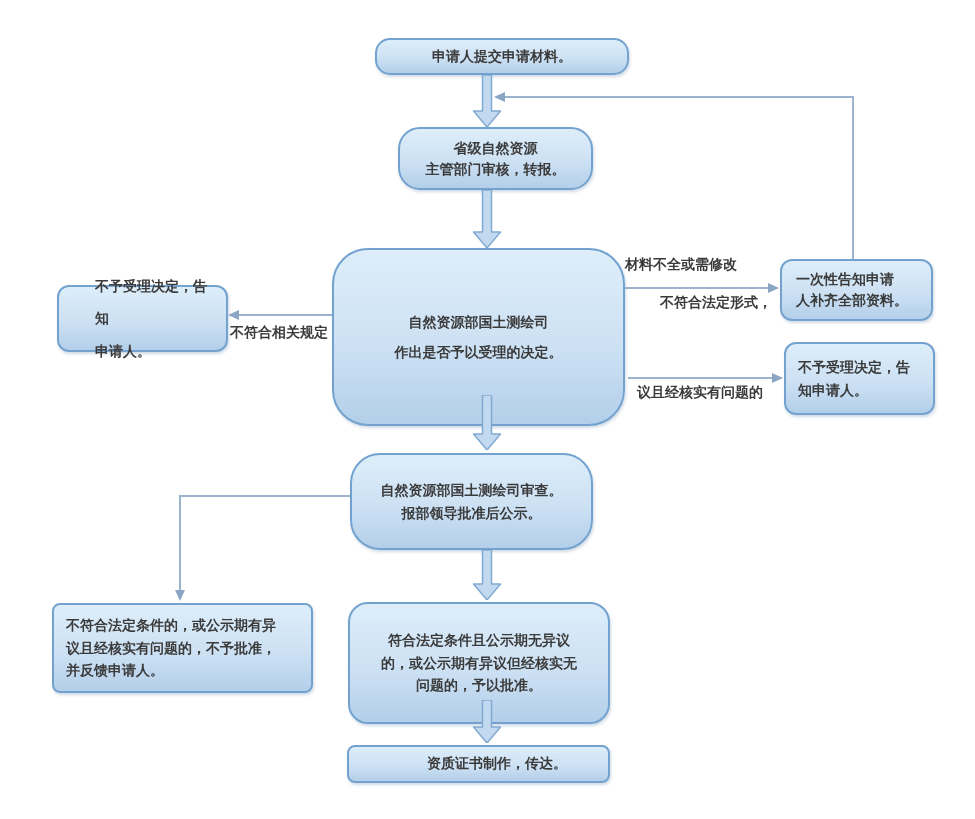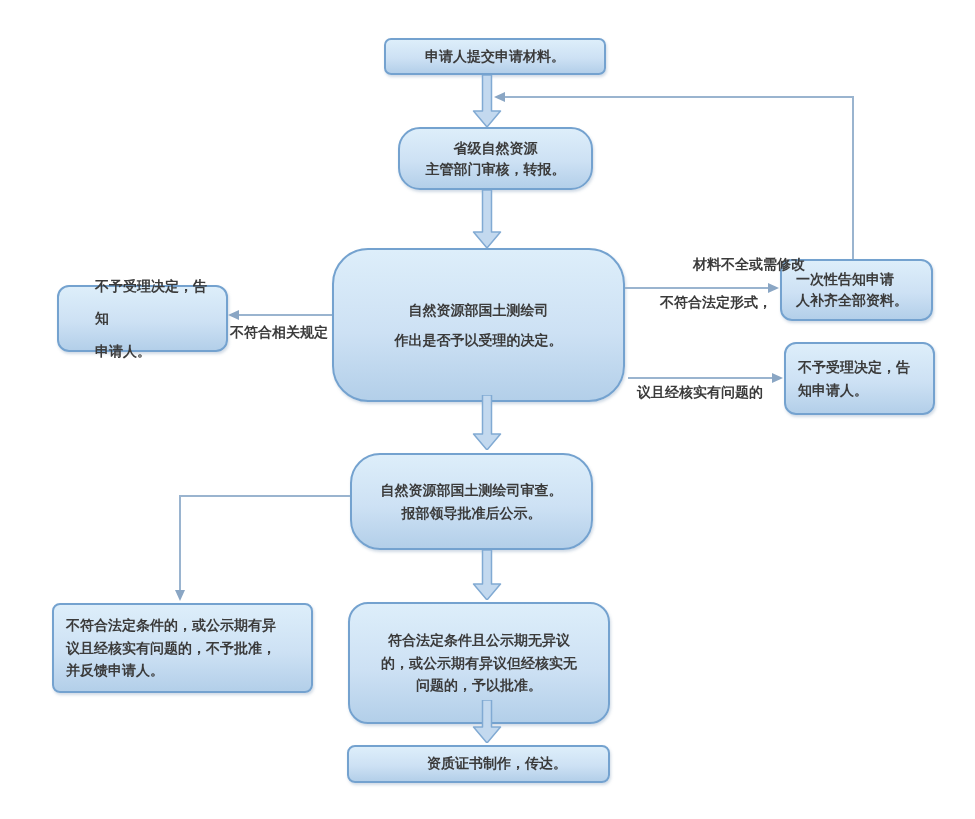--- a/index.html
+++ b/index.html
@@ -29,26 +29,26 @@
   .ah-left{border-top:5px solid transparent;border-bottom:5px solid transparent;border-right:11px solid var(--connector-dark,#8aa6c4);}
   .ah-right{border-top:5px solid transparent;border-bottom:5px solid transparent;border-left:11px solid var(--connector-dark,#8aa6c4);}
   .ah-down{border-left:5px solid transparent;border-right:5px solid transparent;border-top:11px solid var(--connector-dark,#8aa6c4);}
   .barrow{position:absolute;}
 </style>
 </head>
 <body>
 
 <div class="canvas">
 
-  <div class="node" style="left:384px;top:38px;width:222px;height:37px;border-radius:7px;">申请人提交申请材料。</div>
+  <div class="node" style="left:375px;top:38px;width:254px;height:37px;border-radius:15px;">申请人提交申请材料。</div>
 
   <div class="node lh15" style="left:398px;top:127px;width:195px;height:63px;border-radius:22px;">省级自然资源
 主管部门审核，转报。</div>
 
-  <div class="node lh21" style="left:332px;top:248px;width:293px;height:154px;border-radius:36px;">自然资源部国土测绘司
+  <div class="node lh21" style="left:332px;top:248px;width:293px;height:178px;border-radius:36px;">自然资源部国土测绘司
 作出是否予以受理的决定。</div>
 
   <div class="node left-text lh23" style="left:57px;top:285px;width:171px;height:67px;border-radius:12px;">不予受理决定，告知
 申请人。</div>
 
   <div class="node left-text lh15" style="left:780px;top:259px;width:153px;height:62px;border-radius:12px;padding:4px 14px;">一次性告知申请
 人补齐全部资料。</div>
 
   <div class="node left-text lh16" style="left:784px;top:342px;width:151px;height:73px;border-radius:12px;">不予受理决定，告
 知申请人。</div>
@@ -92,18 +92,18 @@
   <div class="hline" style="left:625px;top:287px;width:143px;"></div>
   <div class="ah ah-right" style="left:768px;top:283px;"></div>
 
   <div class="hline" style="left:628px;top:377px;width:144px;"></div>
   <div class="ah ah-right" style="left:772px;top:373px;"></div>
 
   <div class="hline" style="left:180px;top:495px;width:170px;"></div>
   <div class="vline" style="left:179px;top:495px;height:95px;"></div>
   <div class="ah ah-down" style="left:175px;top:590px;"></div>
 
-  <div class="elabel" style="left:693px;top:256px;text-align:center;">材料不全或需修改</div>
+  <div class="elabel" style="left:625px;top:256px;text-align:center;">材料不全或需修改</div>
   <div class="elabel" style="left:660px;top:294px;">不符合法定形式，</div>
   <div class="elabel" style="left:230px;top:324px;">不符合相关规定</div>
   <div class="elabel" style="left:637px;top:384px;">议且经核实有问题的</div>
 
 </div>
 
 </body></html>

